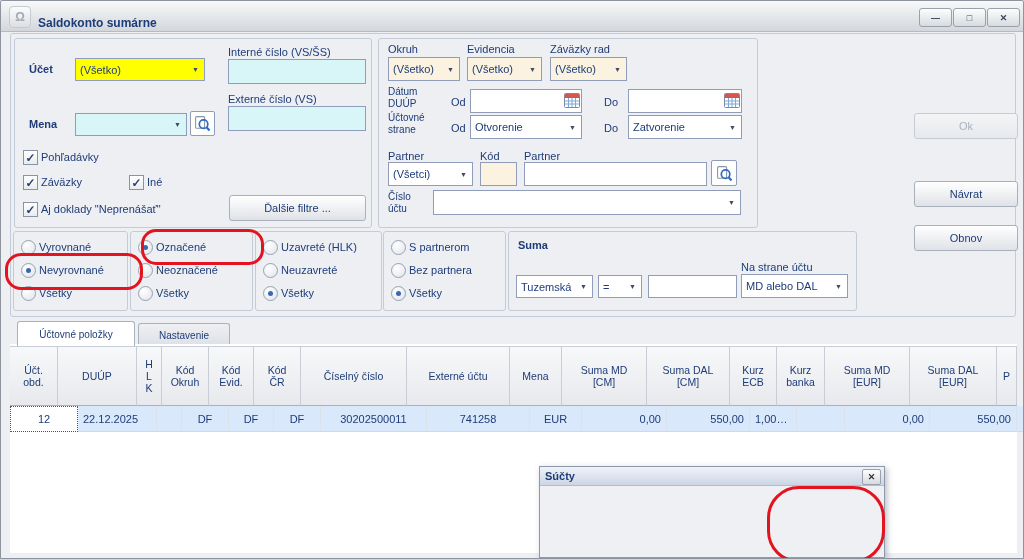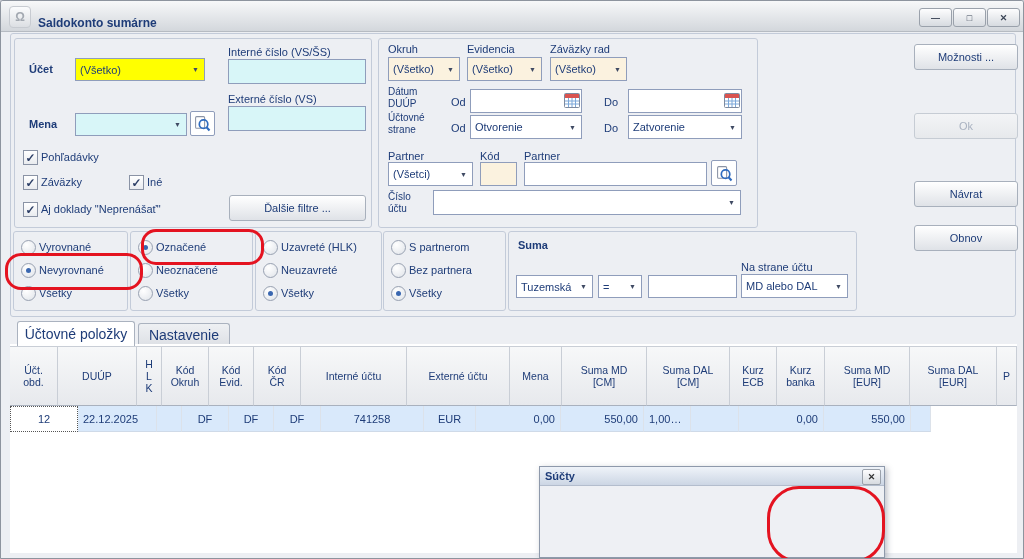--- a/index.html
+++ b/index.html
@@ -34,21 +34,21 @@
     display:flex;align-items:center;justify-content:center;box-sizing:border-box;}
   .btn.disabled{color:#a9b2c1;background:linear-gradient(#f3f4f6,#e7e9ec);border-color:#c6ccd4;}
   .cb{position:absolute;width:13px;height:13px;border:1px solid #8a93a5;
     background:linear-gradient(#ffffff,#e9ebef);display:flex;align-items:center;justify-content:center;
     font-size:12px;color:#2c3e66;font-weight:bold;line-height:1;}
   .radio{position:absolute;width:13px;height:13px;border-radius:50%;border:1px solid #98a1b1;
     background:radial-gradient(circle at 35% 30%,#ffffff,#dfe3e9);display:flex;align-items:center;justify-content:center;}
   .radio.checked::after{content:'';width:5px;height:5px;border-radius:50%;background:#3a67b0;}
   .cal{position:absolute;}
   
-  .tab{position:absolute;display:flex;align-items:center;justify-content:center;font-size:14px;
+  .tab{position:absolute;display:flex;align-items:center;justify-content:center;font-size:10px;
     color:#1e3c78;border:1px solid #aab2bf;border-bottom:none;border-radius:3px 3px 0 0;
     background:linear-gradient(#eef0f3,#dde0e5);box-sizing:border-box;}
   .tab.active{background:#fff;z-index:3;}
   
   .tablebg{position:absolute;left:9px;top:343px;width:1007px;height:209px;background:#fff;}
   .thead{position:absolute;left:9px;top:345px;display:flex;height:60px;z-index:2;}
   .th{box-sizing:border-box;border-right:1px solid #c9ced6;border-bottom:1px solid #a9b1be;border-top:1px solid #c9ced6;
     background:linear-gradient(#f7f8f9,#e7e9ed);color:#1e3c78;font-size:10.5px;display:flex;
     align-items:center;justify-content:center;text-align:center;white-space:pre-line;line-height:1.15;}
   .trow{position:absolute;left:9px;top:405px;display:flex;height:26px;z-index:2;}
@@ -202,21 +202,20 @@
       <line x1="11.8" y1="11.6" x2="14.6" y2="14.6" stroke="#2f6bbf" stroke-width="2"></line>
     </svg>
   </div>
   <div class="lbl sm" style="left:387px;top:190px;">Číslo
 účtu</div>
   <div class="combo" style="left:432px;top:189px;width:308px;height:25px;">
     <span></span>
       <span class="arrow">▼</span>
   </div>
 
-  <div class="btn" style="left:913px;top:43px;width:104px;height:26px;">Možnosti ...</div>
   <div class="btn" style="left:913px;top:180px;width:104px;height:26px;">Návrat</div>
   <div class="btn disabled" style="left:913px;top:112px;width:104px;height:26px;">Ok</div>
   <div class="btn" style="left:913px;top:224px;width:104px;height:26px;">Obnov</div>
 
   <div class="gbox" style="left:12px;top:230px;width:113px;height:78px;"></div>
   <span class="radio" style="left:20px;top:239px;"></span>
   <div class="lbl" style="left:38px;top:240px;">Vyrovnané</div>
   <span class="radio checked" style="left:20px;top:262px;"></span>
   <div class="lbl" style="left:38px;top:263px;">Nevyrovnané</div>
   <span class="radio" style="left:20px;top:285px;"></span>
@@ -273,21 +272,21 @@
       <div class="th" style="width: 79px;">DUÚP</div>
       <div class="th" style="width: 25px;">H
 L
 K</div>
       <div class="th" style="width: 47px;">Kód
 Okruh</div>
       <div class="th" style="width: 45px;">Kód
 Evid.</div>
       <div class="th" style="width: 47px;">Kód
 ČR</div>
-      <div class="th" style="width: 106px;">Interné účtu</div>
+      <div class="th" style="width: 106px;">Číselný číslo</div>
       <div class="th" style="width: 103px;">Externé účtu</div>
       <div class="th" style="width: 52px;">Mena</div>
       <div class="th" style="width: 85px;">Suma MD
 [CM]</div>
       <div class="th" style="width: 83px;">Suma DAL
 [CM]</div>
       <div class="th" style="width: 47px;">Kurz
 ECB</div>
       <div class="th" style="width: 48px;">Kurz
 banka</div>
@@ -298,20 +297,21 @@
       <div class="th" style="width: 20px;">P</div>
     </div>
   <div id="tbody">
       <div class="trow">
         <div class="td focused" style="width: 68px; justify-content: center; overflow: hidden;">12</div>
         <div class="td" style="width: 79px; justify-content: flex-start; overflow: hidden;">22.12.2025</div>
         <div class="td" style="width: 25px; justify-content: center; overflow: hidden;"></div>
         <div class="td" style="width: 47px; justify-content: center; overflow: hidden;">DF</div>
         <div class="td" style="width: 45px; justify-content: center; overflow: hidden;">DF</div>
         <div class="td" style="width: 47px; justify-content: center; overflow: hidden;">DF</div>
+        <div class="td" style="width: 106px; justify-content: center; overflow: hidden;">30202500011</div>
         <div class="td" style="width: 103px; justify-content: center; overflow: hidden;">741258</div>
         <div class="td" style="width: 52px; justify-content: center; overflow: hidden;">EUR</div>
         <div class="td" style="width: 85px; justify-content: flex-end; overflow: hidden;">0,00</div>
         <div class="td" style="width: 83px; justify-content: flex-end; overflow: hidden;">550,00</div>
         <div class="td" style="width: 47px; justify-content: flex-start; overflow: hidden; text-align: center;">1,00…</div>
         <div class="td" style="width: 48px; justify-content: flex-end; overflow: hidden;"></div>
         <div class="td" style="width: 85px; justify-content: flex-end; overflow: hidden;">0,00</div>
         <div class="td" style="width: 87px; justify-content: flex-end; overflow: hidden;">550,00</div>
         <div class="td" style="width: 20px; justify-content: flex-start; overflow: hidden;"></div>
       </div>

